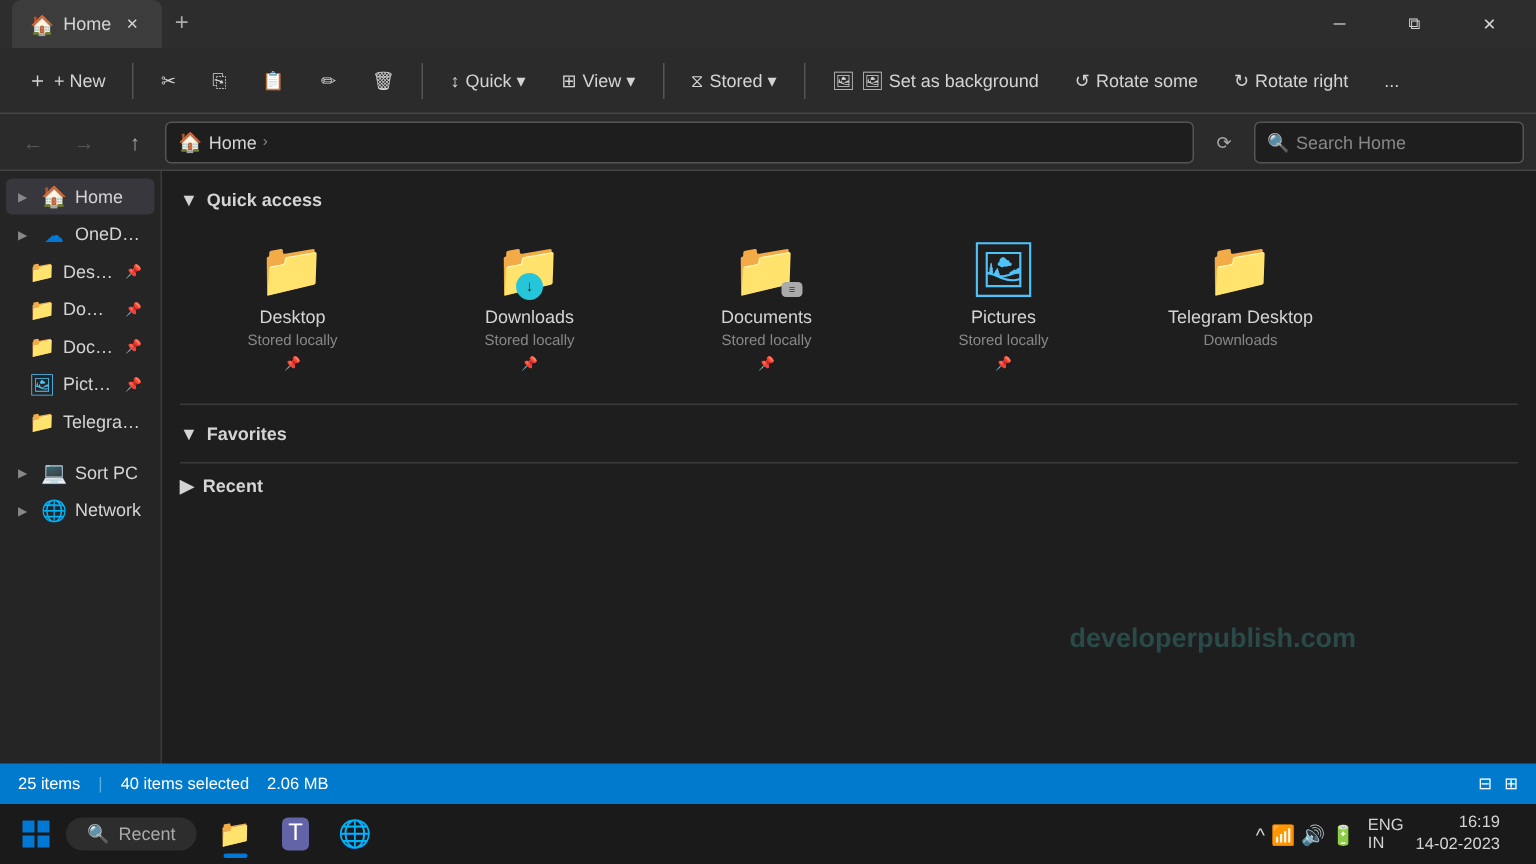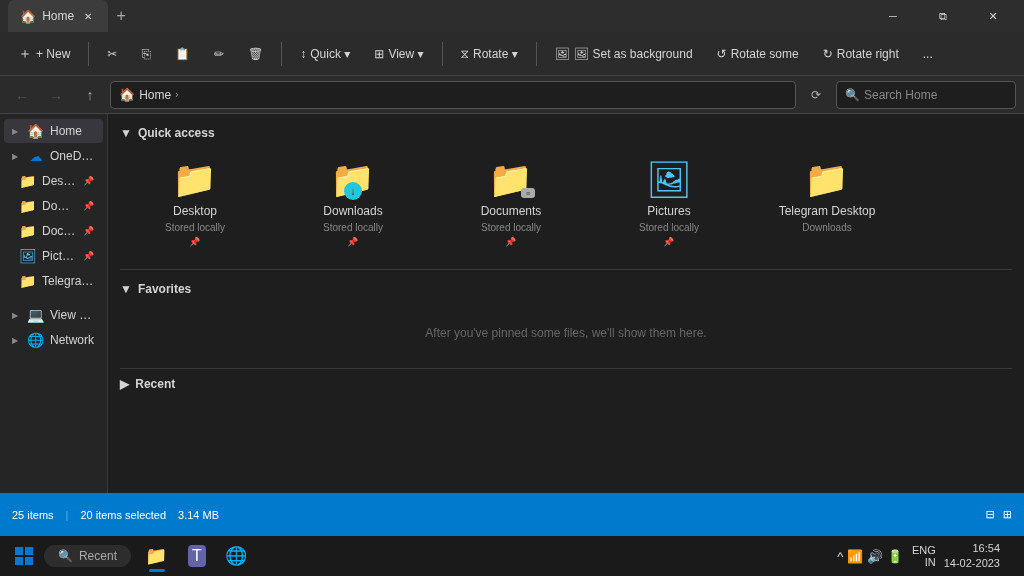--- a/index.html
+++ b/index.html
@@ -287,21 +287,21 @@
       bottom: 140px;
       right: 120px;
       color: #2a4a4a;
       font-size: 18px;
       font-weight: 600;
       pointer-events: none;
     }
 
     
     .status-bar {
-      height: 43px;
+      height: 27px;
       background: #007acc;
       display: flex;
       align-items: center;
       padding: 12px 12px;
       gap: 12px;
       font-size: 11px;
       color: #fff;
       position: absolute;
       bottom: 40px;
       left: 0;
@@ -382,21 +382,21 @@
       flex-direction: column;
       align-items: flex-end;
       font-size: 11px;
       color: #d4d4d4;
       line-height: 1.4;
       cursor: pointer;
     }
     .lang-area {
       font-size: 11px;
       color: #d4d4d4;
-      text-align: right;
+      text-align: left;
       cursor: pointer;
     }
     .notif-area {
       width: 8px;
       height: 8px;
       cursor: pointer;
     }
 
     
     .icon-blue { color: #4fc3f7; }
@@ -466,21 +466,21 @@
     <span>↕</span>
     <span> Quick ▾</span>
   </div>
   <div class="toolbar-btn">
     <span>⊞</span>
     <span> View ▾</span>
   </div>
   <div class="toolbar-sep"></div>
   <div class="toolbar-btn">
     <span>⧖</span>
-    <span> Rotate ▾</span>
+    <span> Stored ▾</span>
   </div>
   <div class="toolbar-sep"></div>
   <div class="toolbar-btn">
     <span>🖼</span>
     <span>🖼 Set as background</span>
   </div>
   <div class="toolbar-btn">
     <span>↺</span>
     <span> Rotate some</span>
   </div>
@@ -545,21 +545,21 @@
       <span class="pin-icon">📌</span>
     </div>
     <div class="sidebar-item" style="padding-left:16px;">
       <span class="sidebar-icon icon-yellow">📁</span>
       <span class="sidebar-label">Telegram Desktop</span>
     </div>
     <div style="height:8px;"></div>
     <div class="sidebar-item">
       <span class="chevron">▶</span>
       <span class="sidebar-icon" style="color:#90a4ae;">💻</span>
-      <span class="sidebar-label">View PC</span>
+      <span class="sidebar-label">Sort PC</span>
     </div>
     <div class="sidebar-item">
       <span class="chevron">▶</span>
       <span class="sidebar-icon" style="color:#90a4ae;">🌐</span>
       <span class="sidebar-label">Network</span>
     </div>
   </div>
 
   <div class="content">
 
@@ -616,39 +616,39 @@
         <div class="folder-sub">Downloads</div>
       </div>
 
     </div>
 
     <div class="favorites-section">
       <div class="section-header">
         <span>▼</span>
         <span>Favorites</span>
       </div>
-      <div class="favorites-empty">After you've pinned some files, we'll show them here.</div>
     </div>
 
     <div class="recent-section">
       <div class="section-header">
         <span>▶</span>
         <span>Recent</span>
       </div>
     </div>
 
+    <div class="watermark">developerpublish.com</div>
 
   </div>
 </div>
 
 <div class="status-bar">
   <span>25 items</span>
   <span class="status-sep">|</span>
-  <span>20 items selected</span>
-  <span>3.14 MB</span>
+  <span>40 items selected</span>
+  <span>2.06 MB</span>
   <span style="margin-left:auto;display:flex;gap:8px;">
     <span style="cursor:pointer;">⊟</span>
     <span style="cursor:pointer;">⊞</span>
   </span>
 </div>
 
 <div class="taskbar">
   <div class="taskbar-start">
     <svg width="20" height="20" viewBox="0 0 20 20">
       <rect x="1" y="1" width="8" height="8" fill="#0078d4"></rect>
@@ -676,18 +676,18 @@
       <span class="tray-icon">^</span>
       <span class="tray-icon">📶</span>
       <span class="tray-icon">🔊</span>
       <span class="tray-icon">🔋</span>
     </div>
     <div class="lang-area">
       <div>ENG</div>
       <div>IN</div>
     </div>
     <div class="clock-area">
-      <span>16:54</span>
+      <span>16:19</span>
       <span>14-02-2023</span>
     </div>
     <div class="notif-area"></div>
   </div>
 </div>
 
 </body></html>

